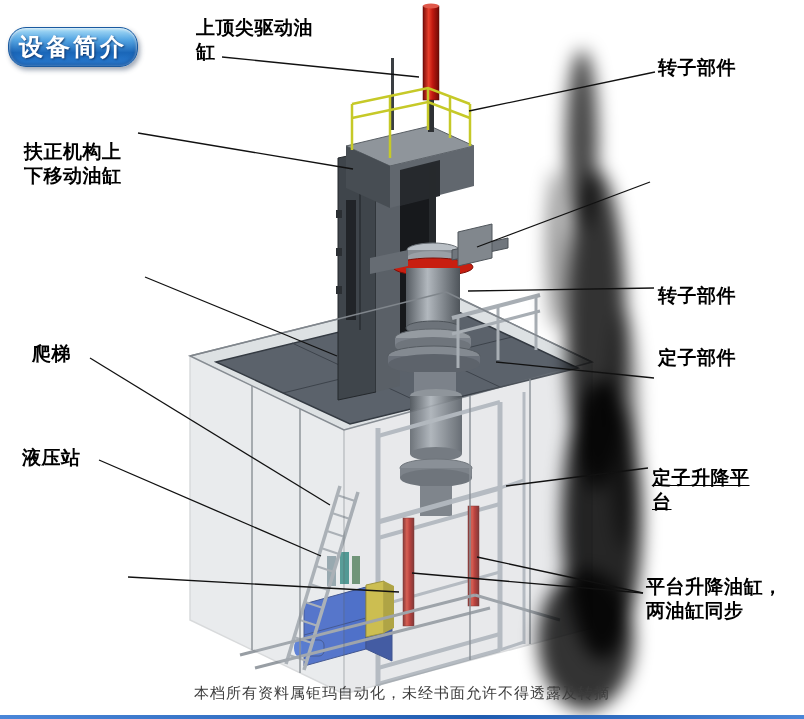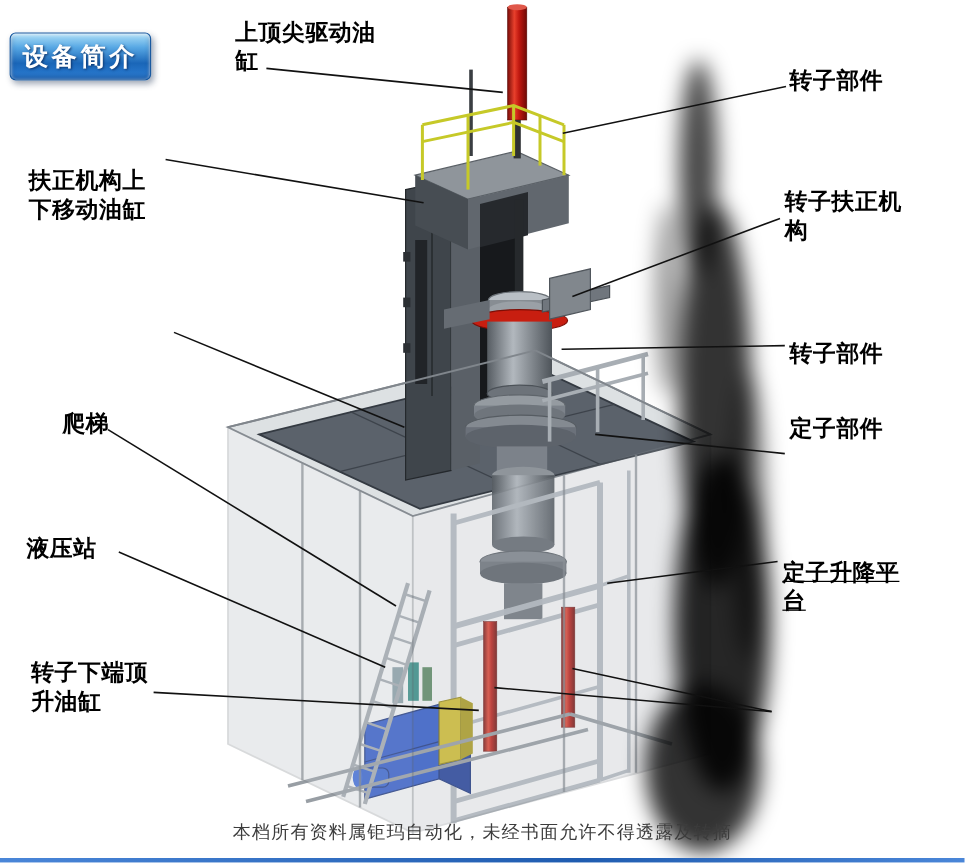--- a/index.html
+++ b/index.html
@@ -1,37 +1,37 @@
 <!DOCTYPE html>
 <html><head>
 <meta charset="utf-8">
 <style>
   * { margin:0; padding:0; box-sizing:border-box; }
   body { font-family:"Liberation Sans",sans-serif; background:#ffffff; }
   .stage { position:relative; width:804px; height:719px; background:#ffffff; overflow:hidden; }
   .machine-svg { position:absolute; left:0; top:0; }
   .lbl { position:absolute; color:#000; font-weight:bold; font-size:19px; line-height:1.28; letter-spacing:.5px; }
   .badge {
-    position:absolute; left:8px; top:27px; width:118px; height:40px;
+    position:absolute; left:8px; top:27px; width:130px; height:40px;
     display:flex; align-items:center; justify-content:center;
-    font-size:21px; font-weight:bold; color:#fff; letter-spacing:3px; border-radius:5px;
+    font-size:24px; font-weight:bold; color:#fff; letter-spacing:3px; border-radius:18px;
     background:linear-gradient(180deg,#aee0f8 0%,#58a8e4 30%,#1a66b8 65%,#2e80d6 100%);
     border:1px solid #1a5aa0;
     box-shadow:2px 3px 5px rgba(40,60,90,.45), inset 0 1px 3px rgba(255,255,255,.8), inset 0 -2px 4px rgba(10,50,110,.5);
     text-shadow:1px 1px 2px rgba(10,40,90,.8);
   }
   .watermark { position:absolute; left:0; right:16px; top:684px; text-align:center; font-size:15px; color:#3c3c3c; letter-spacing:1px;padding-left:16px; }
   .bottom-bar { position:absolute; left:0; right:0; bottom:0; height:4px; background:linear-gradient(90deg,#4a86d8,#1f5cb0 60%,#4a86d8); }
   #L0 {left:196px; top:16px; width:122px;}
   #L1 {left:658px; top:56px;}
   #L2 {left:24px;  top:108px; width:100px;margin-top:32px;}
   #L3 {left:654px; top:157px; width:100px;}
   #L4 {left:26px;  top:262px;}
   #L5 {left:658px; top:272px;margin-top:12px;}
-  #L6 {left:52px;  top:342px;}
+  #L6 {left:32px;  top:342px;}
   #L7 {left:658px; top:346px;}
   #L8 {left:22px;  top:446px;}
   #L9 {left:652px; top:466px; width:100px;text-decoration:underline;}
   #L10 {left:26px; top:550px; width:100px;}
   #L11 {left:646px; top:575px; width:140px;}
 </style>
 </head>
 <body>
 
 <div class="stage">
@@ -228,23 +228,22 @@
       <line x1="643" y1="593" x2="412" y2="573"></line>
       <line x1="643" y1="593" x2="477" y2="557"></line>
     </g>
   </svg>
 
   <div class="badge">设备简介</div>
 
   <div class="lbl" id="L0">上顶尖驱动油缸</div>
   <div class="lbl" id="L1">转子部件</div>
   <div class="lbl" id="L2">扶正机构上下移动油缸</div>
-  <div class="lbl" id="L3">转子扶正机构</div>
   <div class="lbl" id="L5">转子部件</div>
   <div class="lbl" id="L6">爬梯</div>
   <div class="lbl" id="L7">定子部件</div>
   <div class="lbl" id="L8">液压站</div>
   <div class="lbl" id="L9">定子升降平台</div>
-  <div class="lbl" id="L10">转子下端顶升油缸</div>
+  <div class="lbl" id="L11">平台升降油缸，两油缸同步</div>
 
   <div class="watermark">本档所有资料属钜玛自动化，未经书面允许不得透露及转摘</div>
   <div class="bottom-bar"></div>
 </div>
 
 </body></html>

